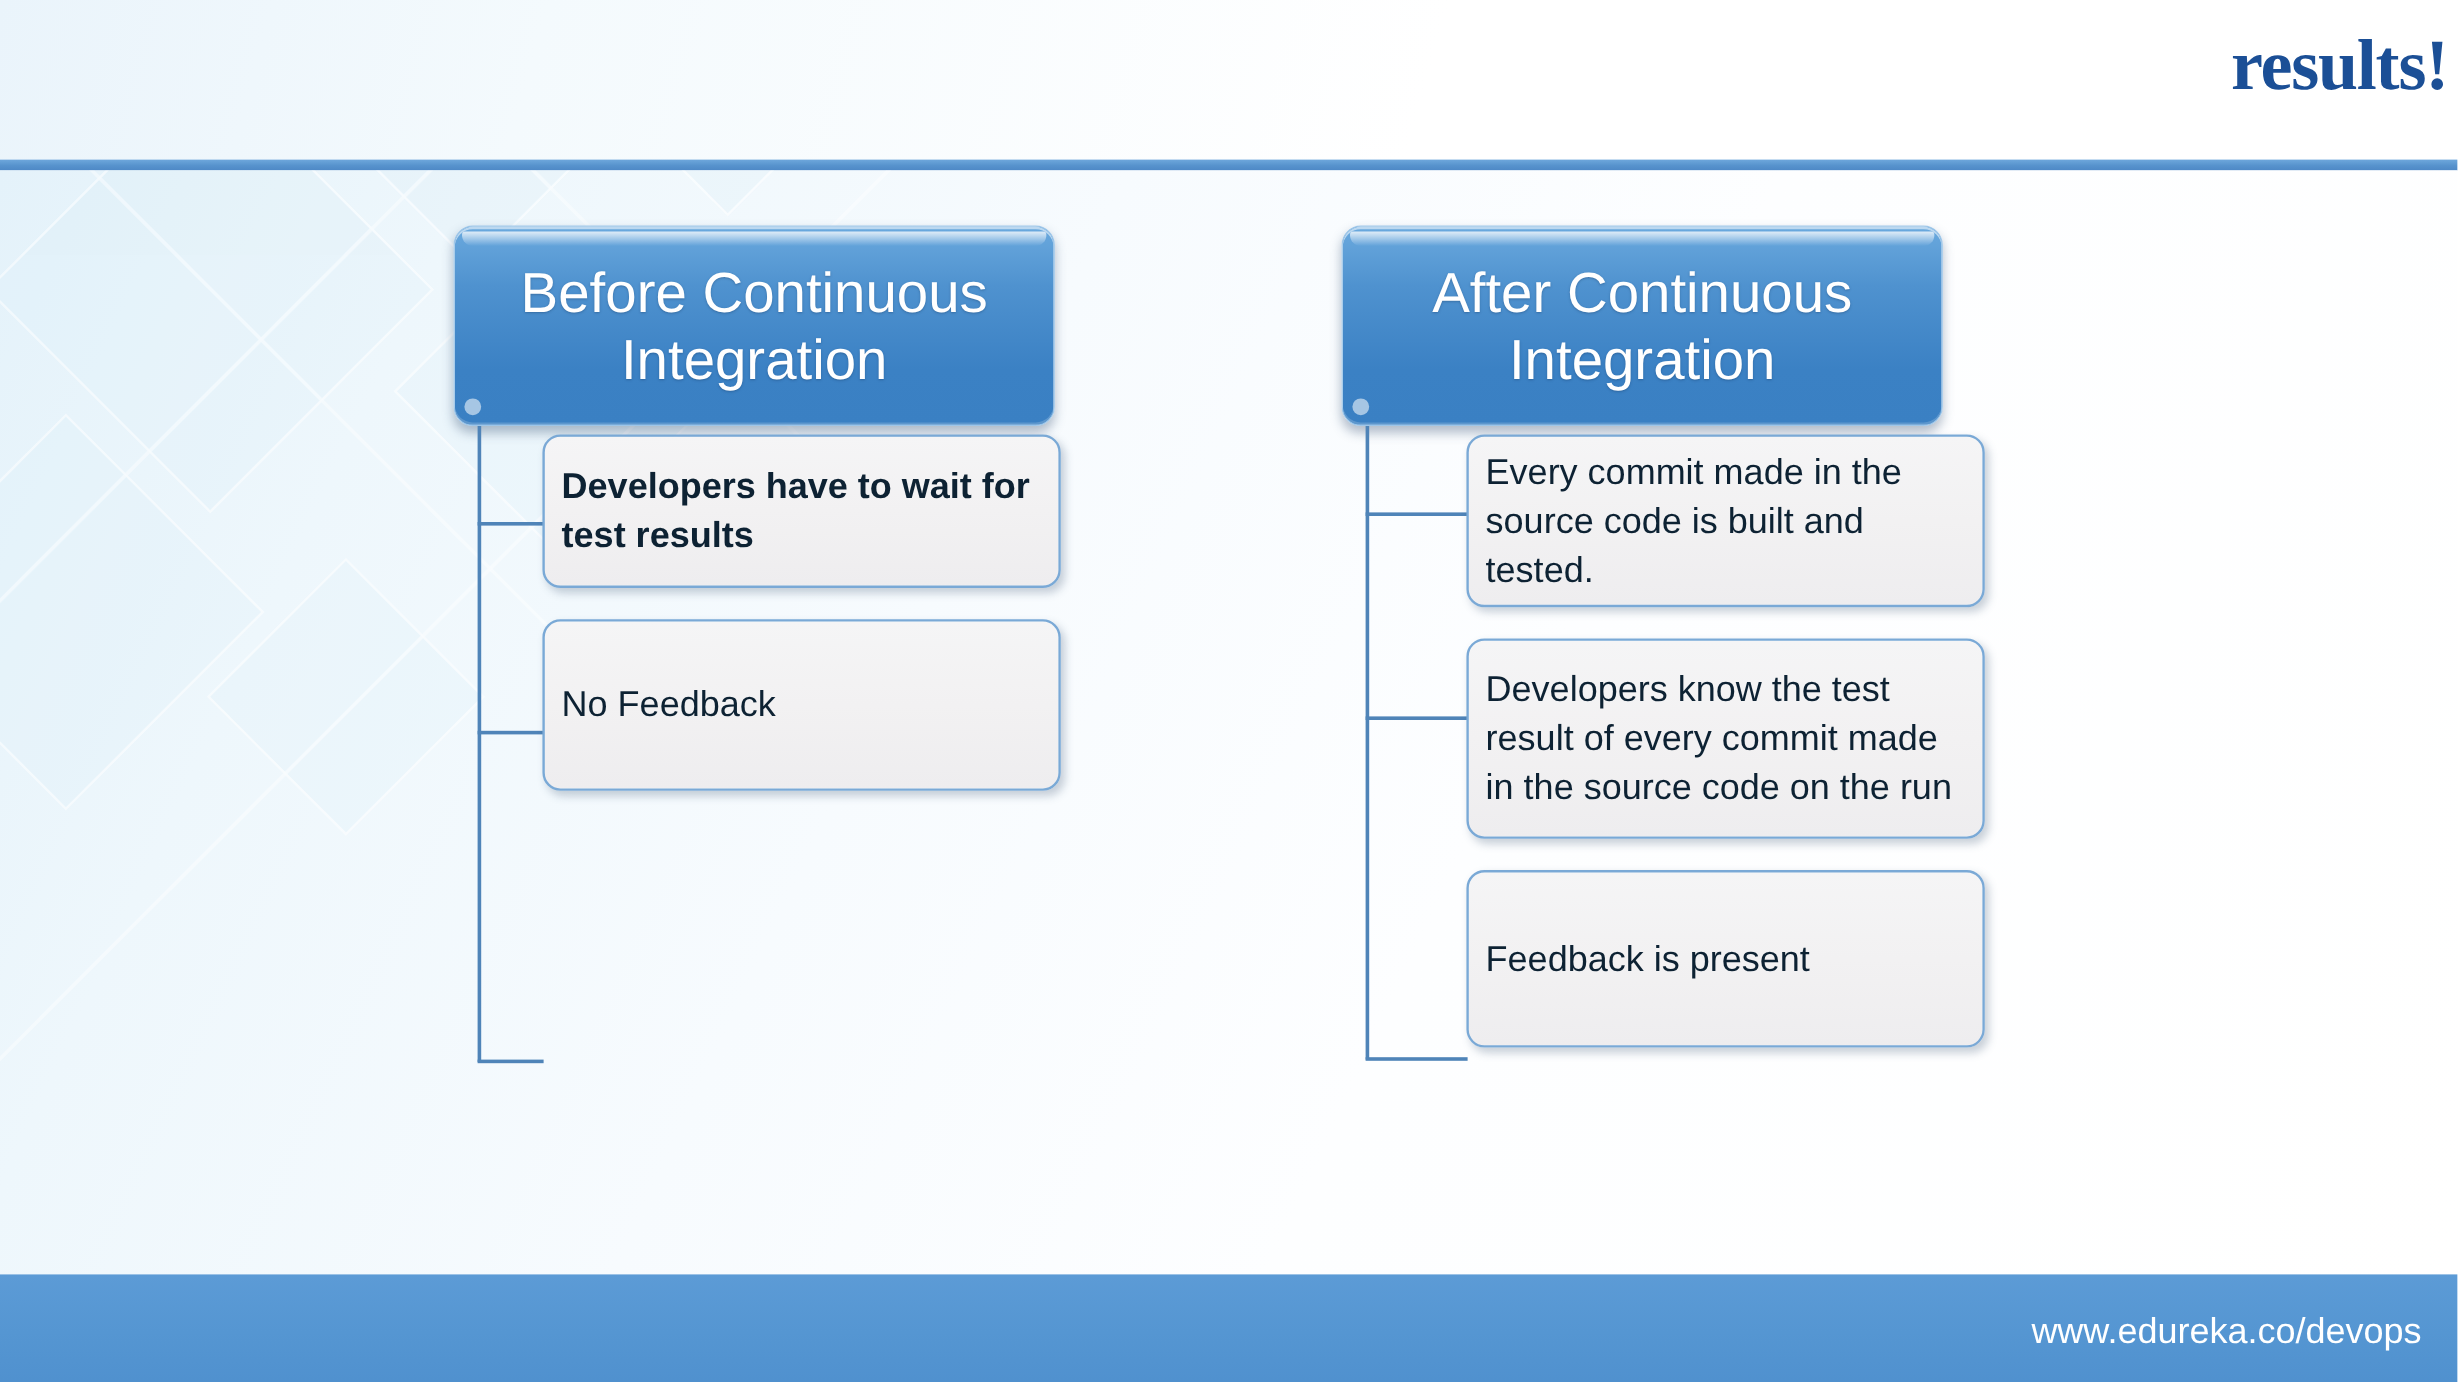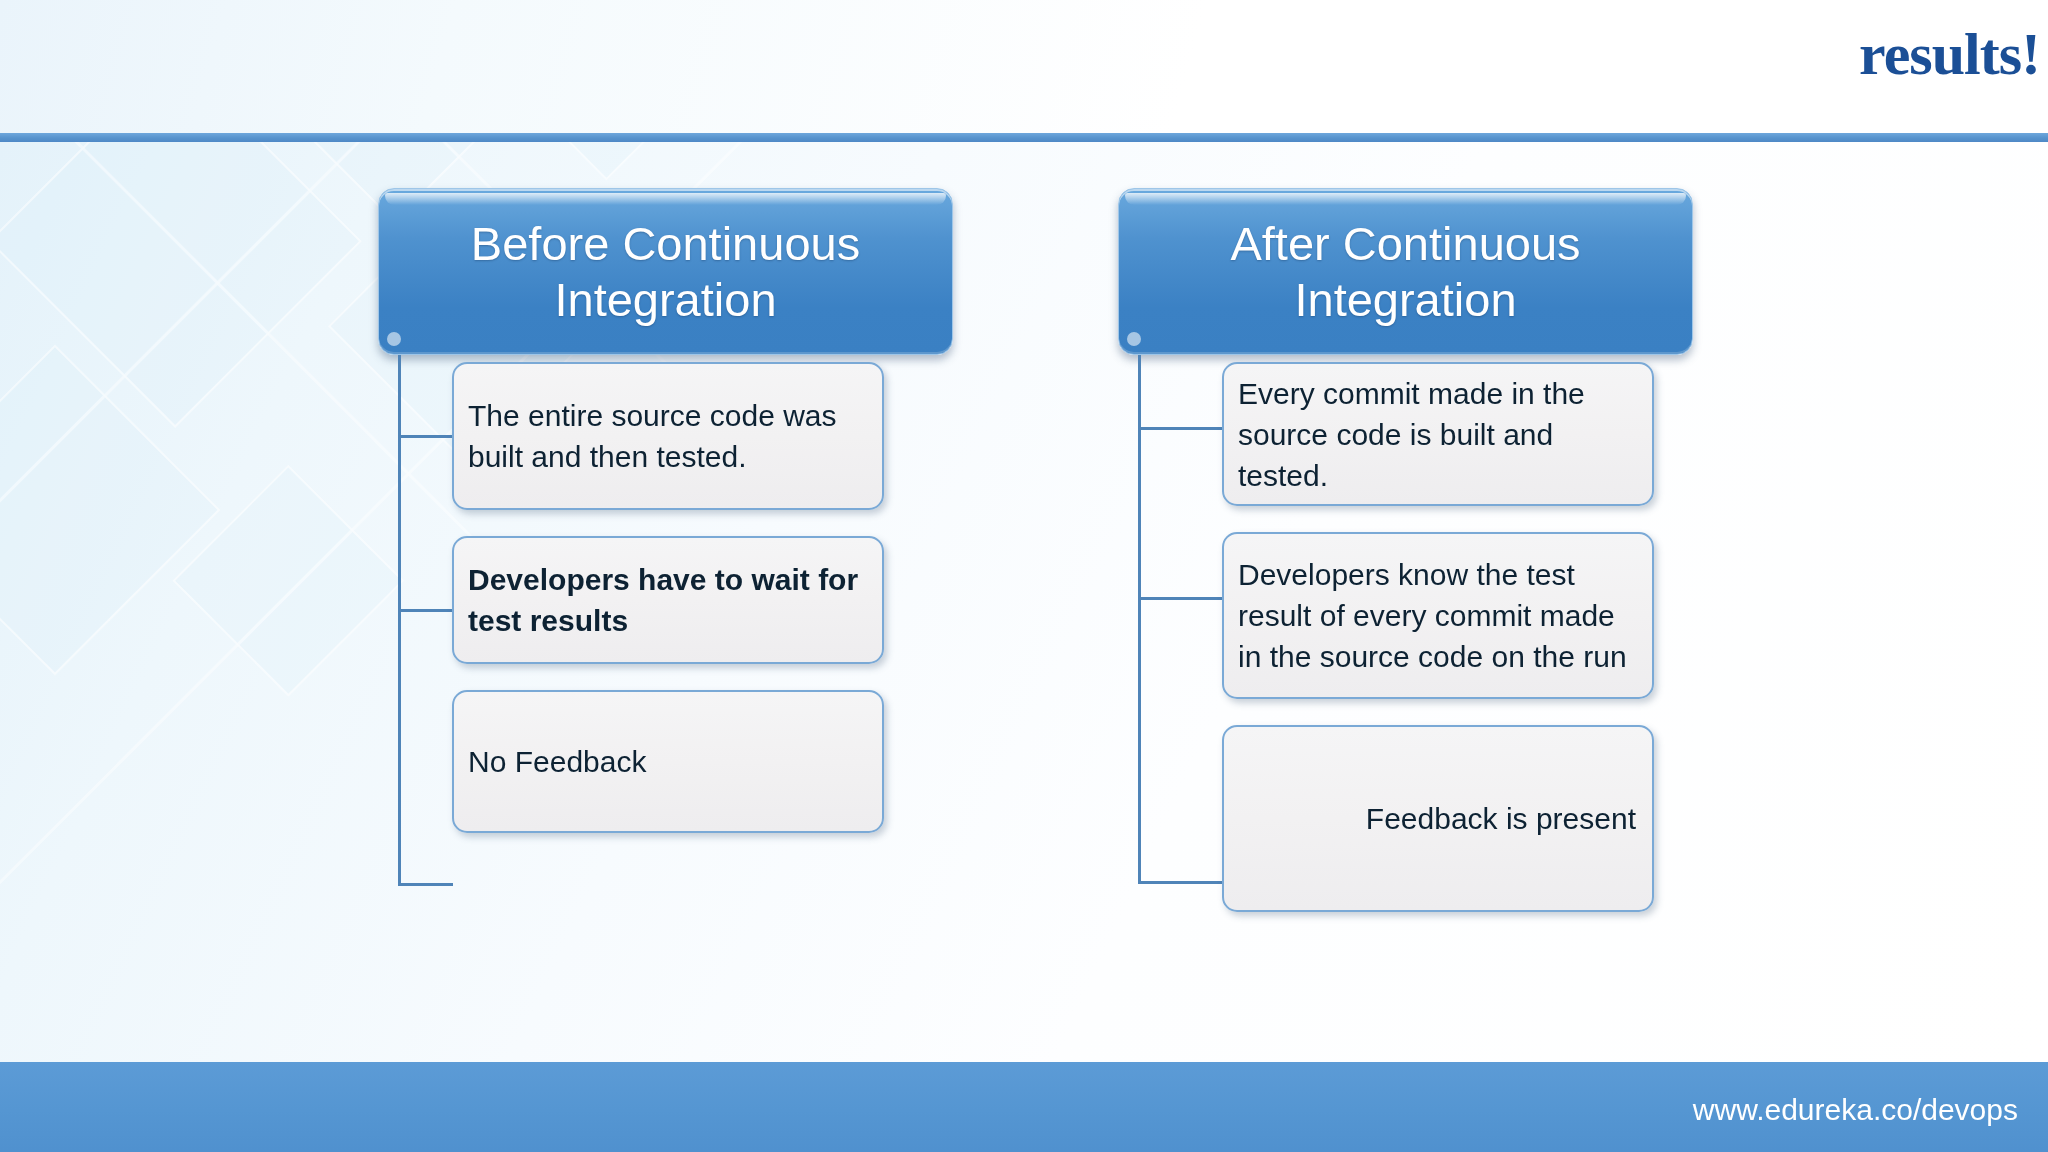--- a/index.html
+++ b/index.html
@@ -49,21 +49,21 @@
     transform:rotate(45deg);opacity:.55;}
   .dm{position:absolute;border:2px solid rgba(255,255,255,.95);background:rgba(219,238,250,.35);}
   .dm2{position:absolute;background:rgba(255,255,255,.75);}
 
   
   .col{position:absolute;top:188px;}
   .col-left{left:378px;}
   .col-right{left:1118px;}
 
   .head-box{
-    position:relative;width:575px;height:167px;
+    position:relative;width:501px;height:167px;
     border-radius:16px;
     background:linear-gradient(180deg,#6aa9de 0%,#4f92cf 30%,#3b81c4 72%,#3a80c3 100%);
     box-shadow:0 5px 9px rgba(40,70,105,.35), inset 0 2px 0 rgba(255,255,255,.55),
                inset 0 -2px 0 rgba(255,255,255,.18);
     border:1px solid #9ec6e8;
     display:flex;align-items:center;justify-content:center;
     box-sizing:border-box;
   }
   .head-box::before{
     content:"";position:absolute;left:6px;right:6px;top:4px;height:12px;
@@ -150,23 +150,20 @@
   </div>
 
   <div class="tree tree-left">
     <div class="trunk" style="height:530px;"></div>
     <div class="branch" style="top:80px;width:55px;"></div>
     <div class="branch" style="top:254px;width:55px;"></div>
     <div class="branch" style="top:528px;width:55px;"></div>
   </div>
 
   <div class="cards cards-left">
-    <div class="card" style="height:148px;">
-      <div class="card-text">The entire source code was built and then tested.</div>
-    </div>
     <div class="card" style="height:128px;font-weight:bold;">
       <div class="card-text">Developers have to wait for test results</div>
     </div>
     <div class="card" style="height:143px;">
       <div class="card-text">No Feedback</div>
     </div>
   </div>
 
   <div class="col col-right">
     <div class="head-box">
@@ -181,21 +178,21 @@
     <div class="branch" style="top:526px;width:85px;"></div>
   </div>
 
   <div class="cards cards-right">
     <div class="card" style="height:144px;">
       <div class="card-text">Every commit made in the source code is built and tested.</div>
     </div>
     <div class="card" style="height:167px;">
       <div class="card-text">Developers know the test result of every commit made in the source code on the run</div>
     </div>
-    <div class="card" style="height:187px;justify-content:flex-end;">
+    <div class="card" style="height:148px;">
       <div class="card-text">Feedback is present</div>
     </div>
   </div>
 
   <div class="footer">
     <div class="footer-url">www.edureka.co/devops</div>
   </div>
 
 </div>
 

